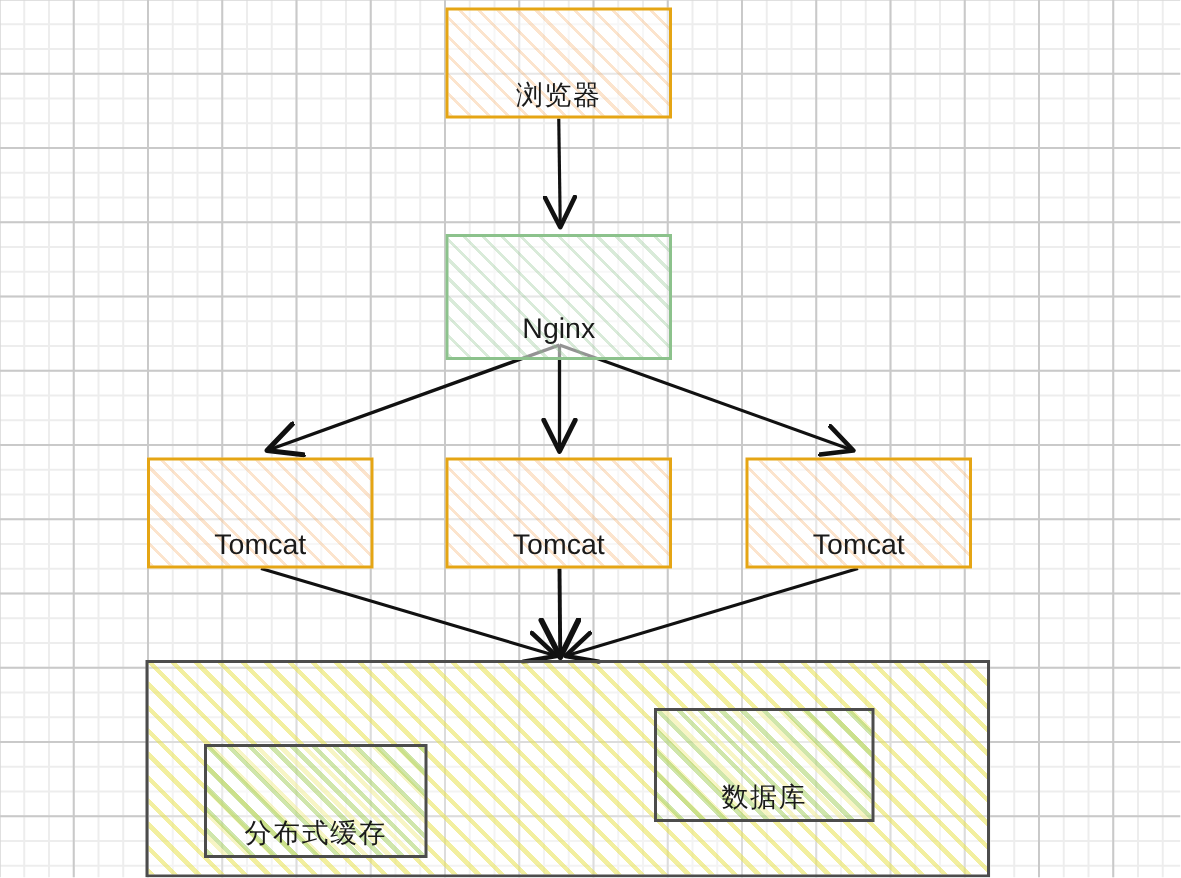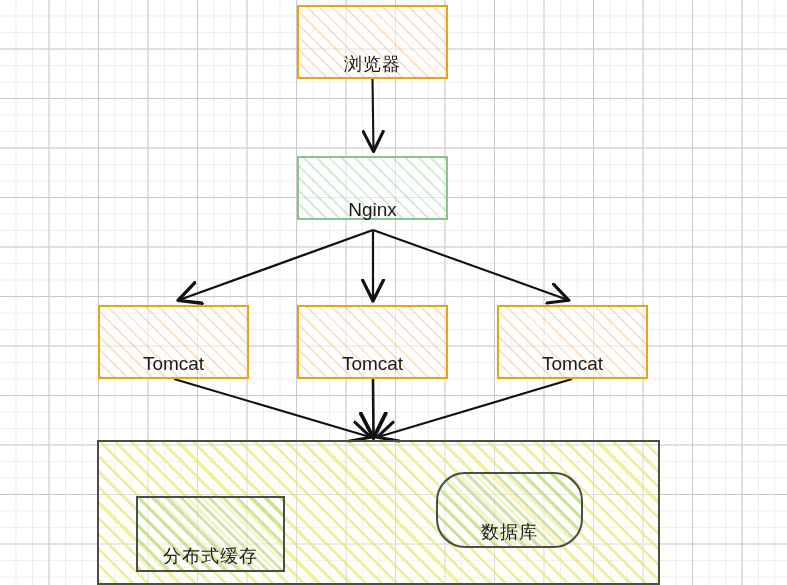--- a/index.html
+++ b/index.html
@@ -117,27 +117,27 @@
     font-family: "Liberation Sans", "DejaVu Sans", sans-serif;
   }
   .label-cjk {
     font-size: 18px;
     font-family: "DejaVu Sans", "Liberation Sans", sans-serif;
     letter-spacing: 1px;
   }
 
   
   #node-browser  { left: 297px; top:   5px; width: 151px; height:  74px; }
-  #node-nginx    { left: 297px; top: 156px; width: 151px; height:  64px; }
+  #node-nginx    { left: 297px; top: 156px; width: 151px; height:  84px; }
   #node-tomcat-1 { left:  98px; top: 305px; width: 151px; height:  74px; }
   #node-tomcat-2 { left: 297px; top: 305px; width: 151px; height:  74px; }
   #node-tomcat-3 { left: 497px; top: 305px; width: 151px; height:  74px; }
   #node-backend-container { left: 97px; top: 440px; width: 563px; height: 145px; }
   #node-cache    { left: 136px; top: 496px; width: 149px; height:  76px; }
-  #node-database { left: 436px; top: 472px; width: 147px; height:  76px; border-radius: 29px; }
+  #node-database { left: 436px; top: 472px; width: 147px; height:  76px; }
 </style>
 </head>
 <body>
 
 <div id="canvas">
 
   <svg class="svg-layer" viewBox="0 0 787 585" width="787" height="585" xmlns="http://www.w3.org/2000/svg">
     <defs>
       <marker id="arrowOpen" viewBox="0 0 12 12" refX="10.5" refY="6" markerWidth="11" markerHeight="11" orient="auto-start-reverse">
         <path d="M 0.6 0.8 L 11 6 L 0.6 11.2" fill="none" stroke="#111111" stroke-width="1.6" stroke-linecap="round" stroke-linejoin="round"></path>

